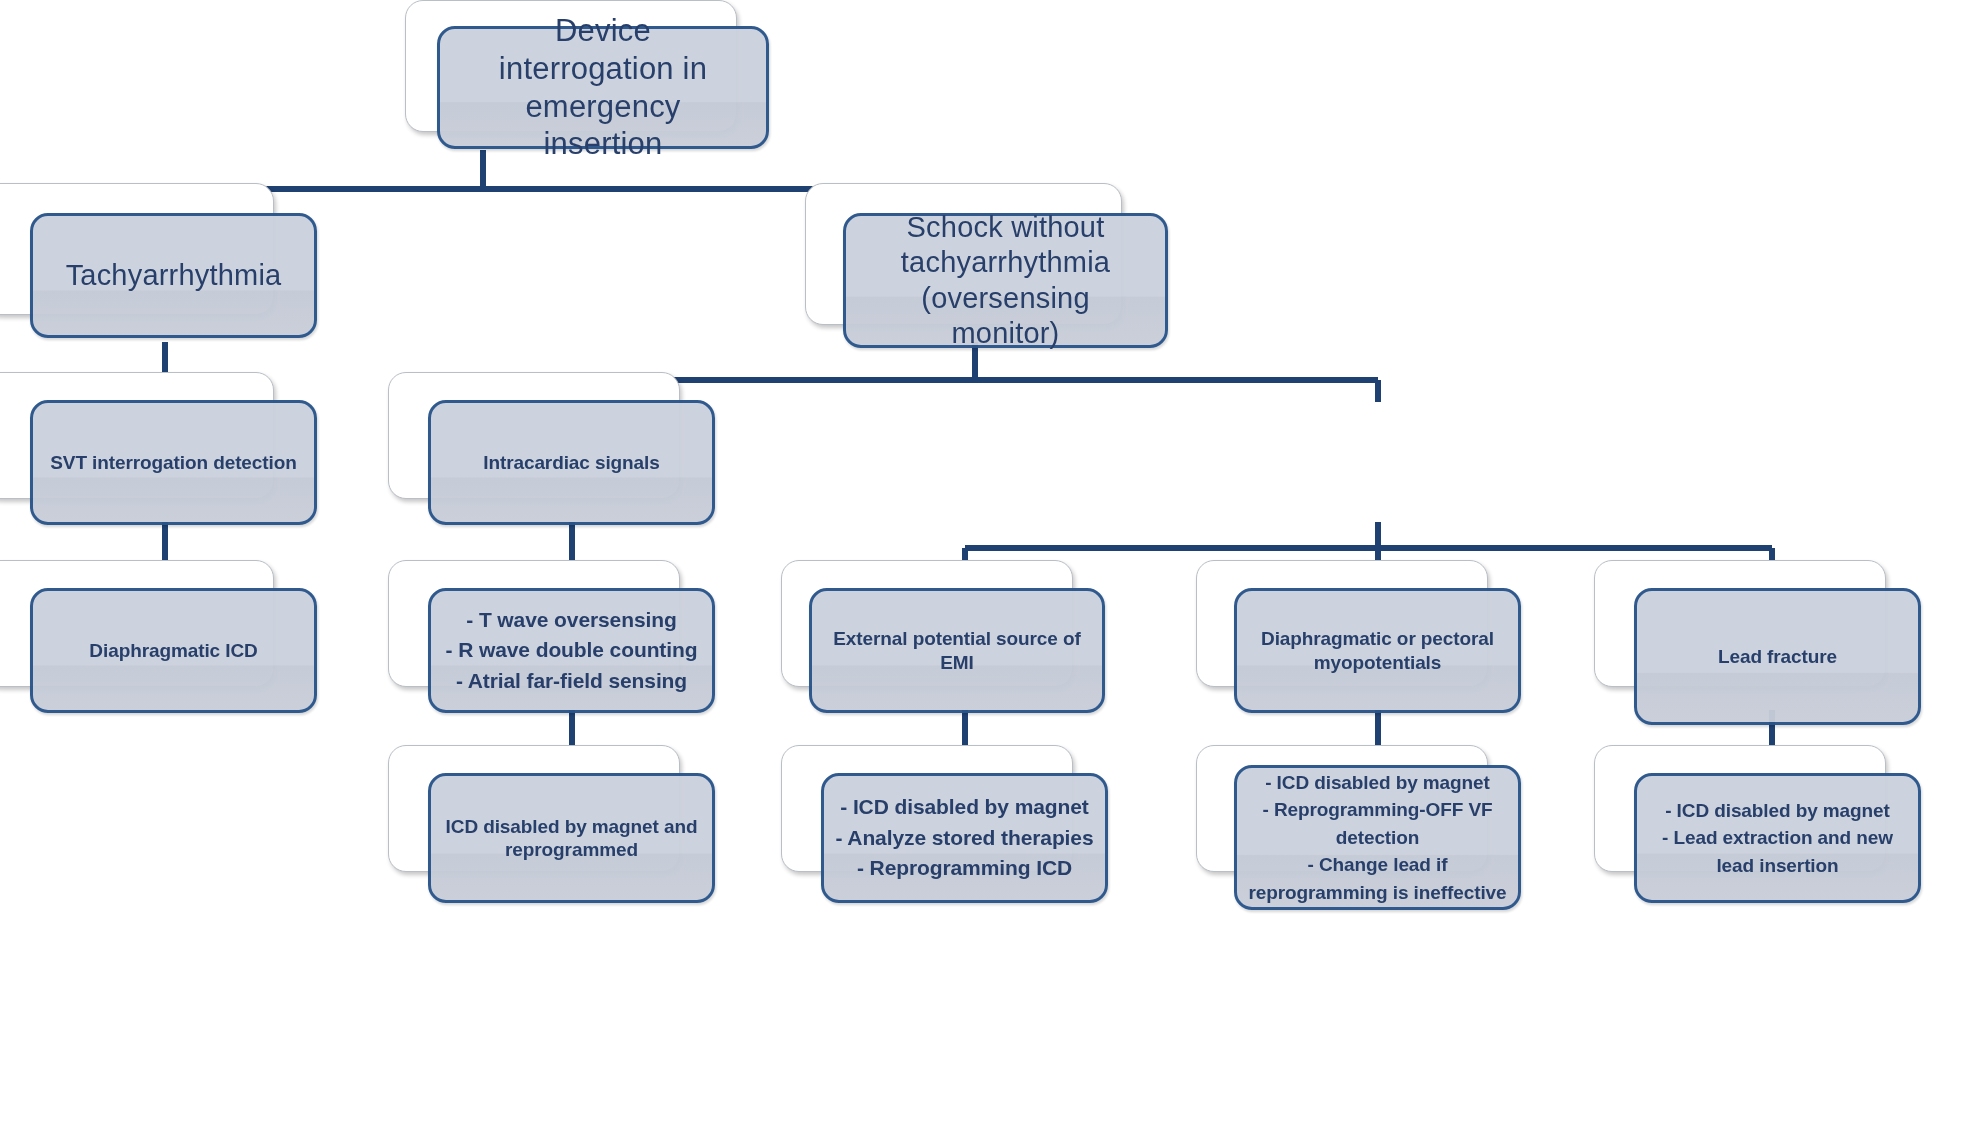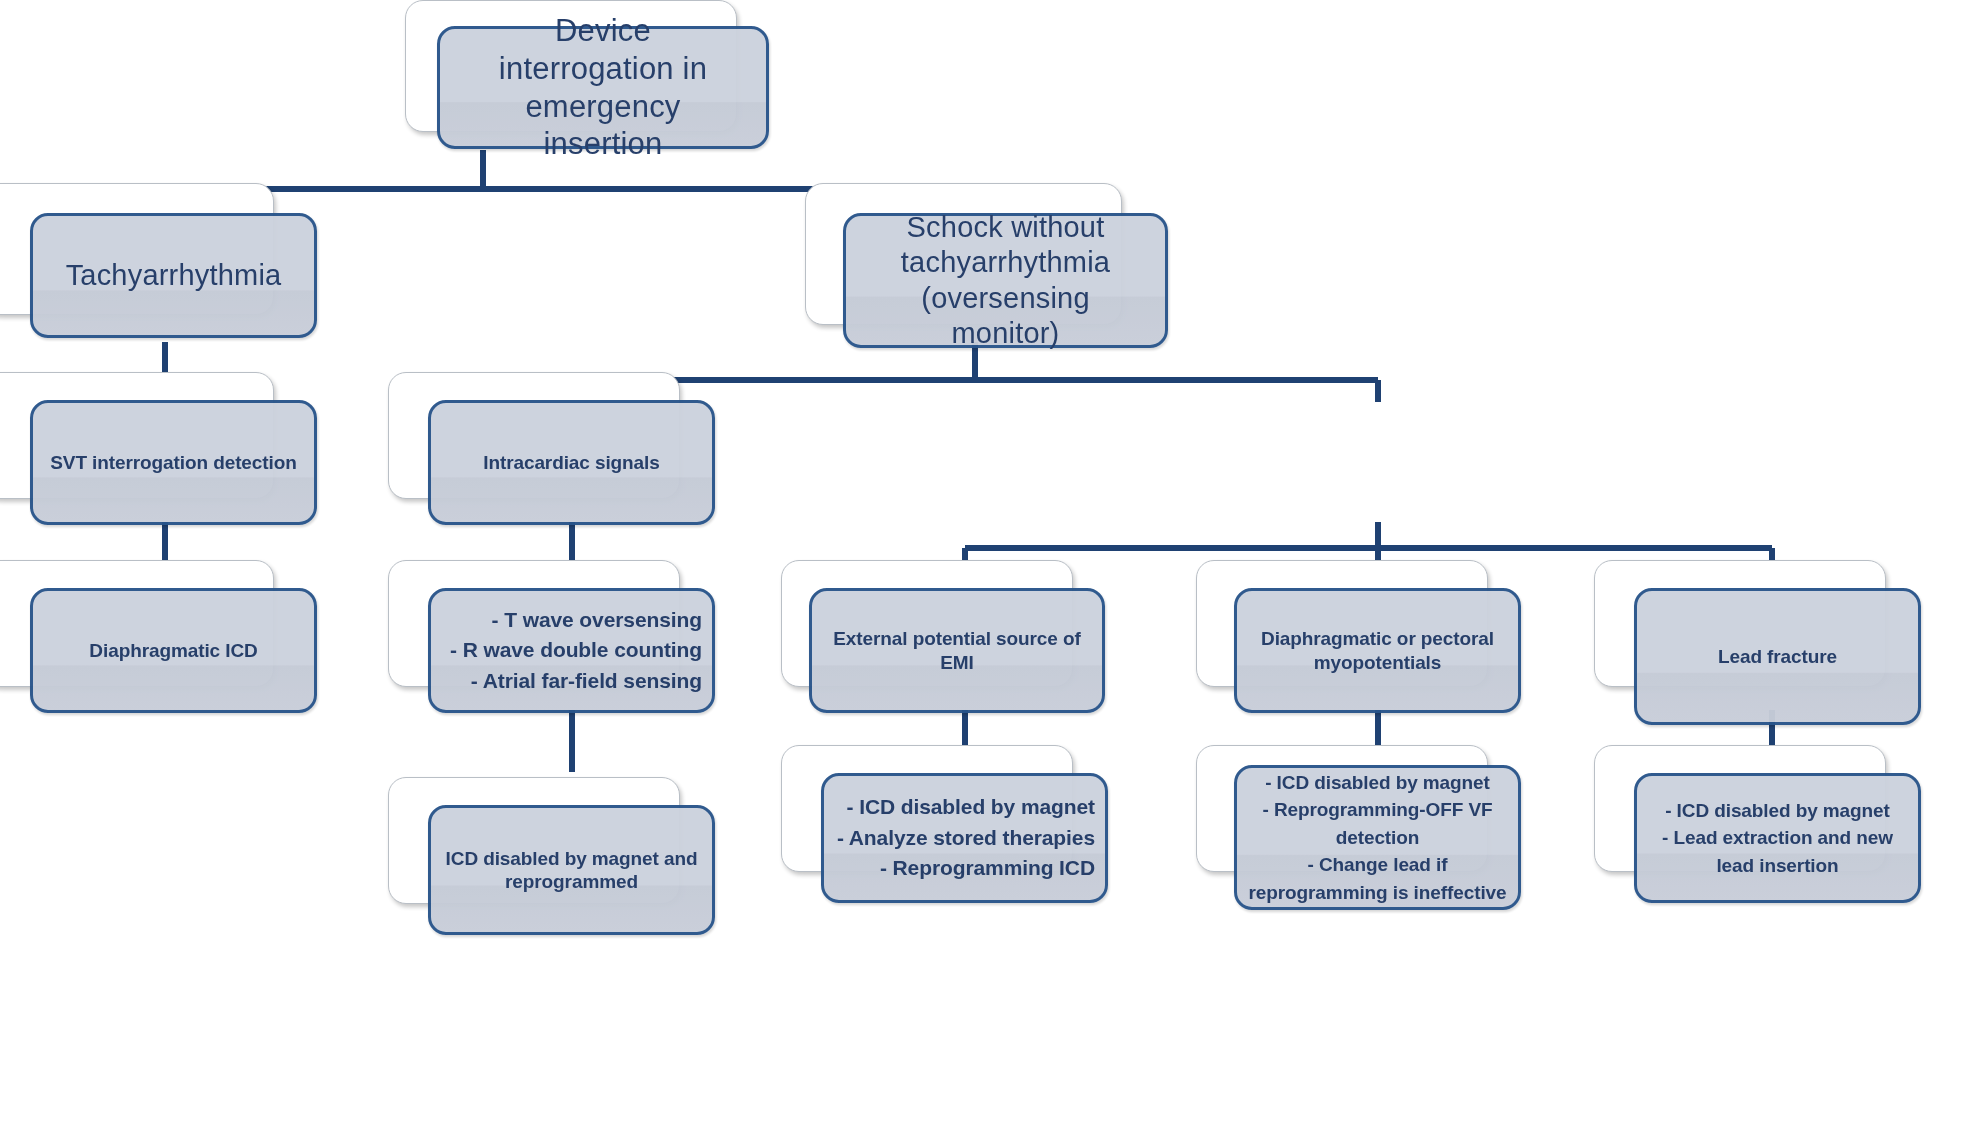--- a/index.html
+++ b/index.html
@@ -46,21 +46,21 @@
     line-height:1.22;
     padding:0 10px;
     box-sizing:border-box;
     white-space:pre-line;
   }
 
   
   .t-root  .txt{font-size:31px;font-weight:400;letter-spacing:.2px;}
   .t-lvl2  .txt{font-size:29px;font-weight:400;letter-spacing:.2px;}
   .t-small .txt{font-size:19px;font-weight:700;letter-spacing:-.1px;}
-  .t-mid   .txt{font-size:21px;font-weight:700;letter-spacing:-.1px;line-height:1.45;text-align:right;}
+  .t-mid   .txt{font-size:21px;font-weight:700;letter-spacing:-.1px;line-height:1.45;}
 </style>
 </head>
 <body>
 
 <div id="stage">
 
   <svg id="wires" viewBox="0 0 1967 1128" width="1967" height="1128" xmlns="http://www.w3.org/2000/svg">
     <g fill="none" stroke="#1f4172" stroke-width="6" stroke-linecap="butt">
 
       <path d="M483 150 L483 189"></path>
@@ -166,21 +166,21 @@
     </div>
   </div>
 
   <div class="node" style="left:1594px;top:560px;width:340px;height:165px;">
     <div class="ghost" style="width:290px;height:125px;"></div>
     <div class="card t-small" style="left:40px;top:28px;width:287px;height:137px;">
       <div class="txt">Lead fracture</div>
     </div>
   </div>
 
-  <div class="node" style="left:388px;top:745px;width:340px;height:170px;margin-top:32px;">
+  <div class="node" style="left:388px;top:745px;width:340px;height:170px;">
     <div class="ghost" style="width:290px;height:125px;"></div>
     <div class="card t-small" style="left:40px;top:28px;width:287px;height:130px;">
       <div class="txt">ICD disabled by magnet and
 reprogrammed</div>
     </div>
   </div>
 
   <div class="node" style="left:781px;top:745px;width:340px;height:170px;">
     <div class="ghost" style="width:290px;height:125px;"></div>
     <div class="card t-mid" style="left:40px;top:28px;width:287px;height:130px;">

